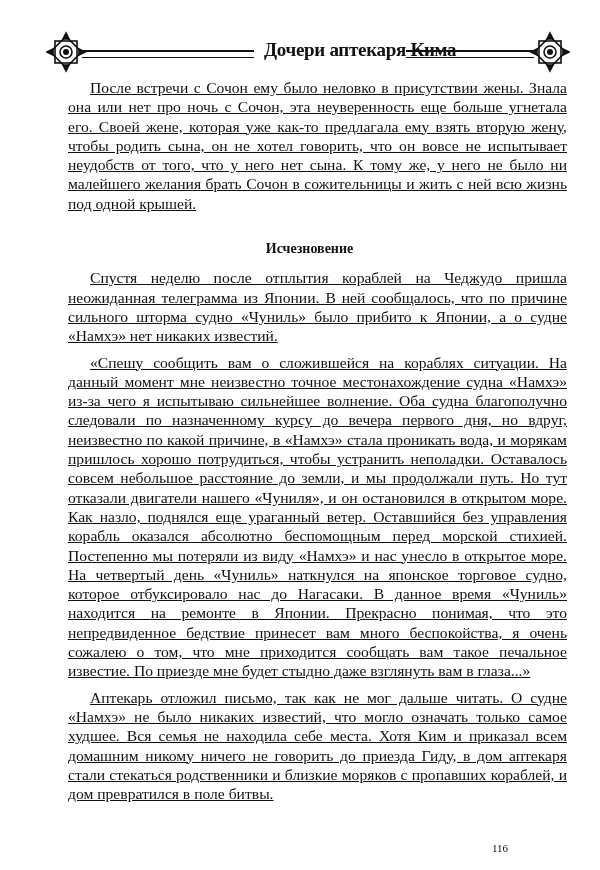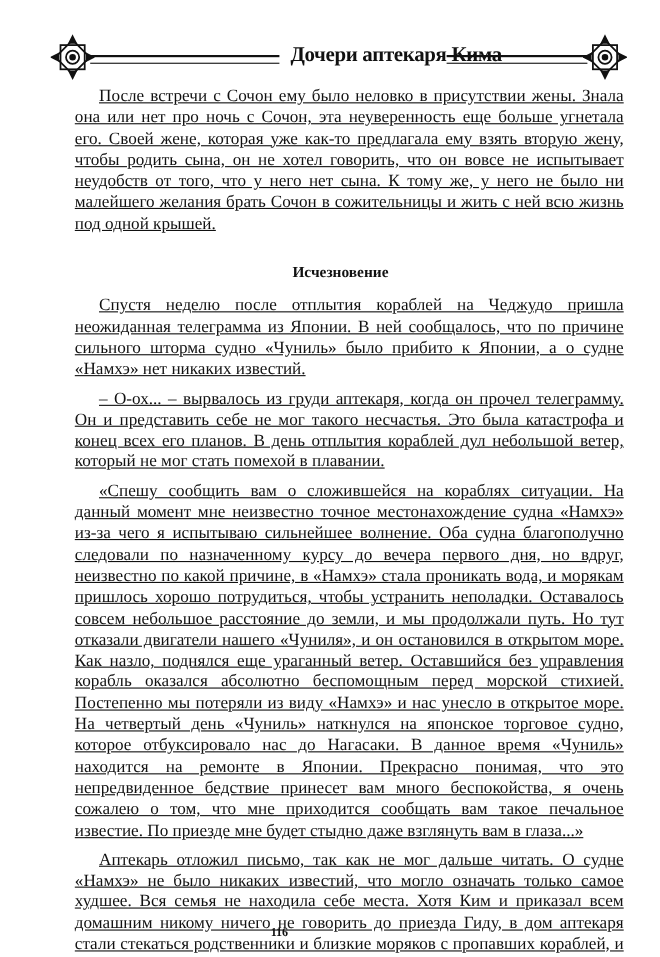--- a/index.html
+++ b/index.html
@@ -20,22 +20,22 @@
     position: absolute; top: 78px; left: 52px; width: 515px;
     font-family: "Liberation Serif", serif; font-size: 15.6px; line-height: 19.3px;
     text-align: justify; hyphens: manual;
   }
   .body-text p { margin: 0 0 7px 16px; text-indent: 22px; text-decoration: underline; }
   .section-title {
     font-family: "Liberation Serif", serif; font-weight: bold; font-size: 14px;
     text-align: center; margin: 26px 0 10px 0; text-indent: 0;
   }
   .page-number {
-    position: absolute; top: 842px; left: 0; width: 508px; text-align: center;
-    font-family: "Liberation Serif", serif; font-weight: bold; font-size: 11px;
+    position: absolute; top: 842px; left: 0; width: 508px; text-align: right;
+    font-family: "Liberation Serif", serif; font-weight: normal; font-size: 11px;
   }
 </style>
 </head>
 <body>
 
 <div class="header">
   <svg class="orn left" viewBox="0 0 40 48">
     <g transform="translate(20,24)" fill="none" stroke="#111" stroke-width="1.6">
       <rect x="-11" y="-11" width="22" height="22"></rect>
       <rect x="-11" y="-11" width="22" height="22" transform="rotate(45)"></rect>
@@ -55,19 +55,18 @@
       <circle r="2.2" fill="#111"></circle>
       <path d="M0,-19 L3,-13 L-3,-13 Z M0,19 L3,13 L-3,13 Z M-19,0 L-13,3 L-13,-3 Z M19,0 L13,3 L13,-3 Z" fill="#111"></path>
     </g>
   </svg>
 </div>
 
 <div class="body-text">
   <p>После встречи с Сочон ему было неловко в присутствии жены. Знала она или нет про ночь с Сочон, эта неуверенность еще больше угнетала его. Своей жене, ко­торая уже как-то предлагала ему взять вторую жену, чтобы родить сына, он не хотел говорить, что он вовсе не испытывает неудобств от того, что у него нет сына. К тому же, у него не было ни малейшего желания брать Сочон в сожительницы и жить с ней всю жизнь под одной крышей.</p>
   <h2 class="section-title">Исчезновение</h2>
   <p>Спустя неделю после отплытия кораблей на Чеджудо пришла неожиданная те­леграмма из Японии. В ней сообщалось, что по причине сильного шторма судно «Чуниль» было прибито к Японии, а о судне «Намхэ» нет никаких известий.</p>
-  <p>– О-ох... – вырвалось из груди аптекаря, когда он прочел телеграмму. Он и пред­ставить себе не мог такого несчастья. Это была катастрофа и конец всех его планов. В день отплытия кораблей дул небольшой ветер, который не мог стать помехой в плавании.</p>
   <p>«Спешу сообщить вам о сложившейся на кораблях ситуации. На данный мо­мент мне неизвестно точное местонахождение судна «Намхэ» из-за чего я испыты­ваю сильнейшее волнение. Оба судна благополучно следовали по назначенному курсу до вечера первого дня, но вдруг, неизвестно по какой причине, в «Намхэ» ста­ла проникать вода, и морякам пришлось хорошо потрудиться, чтобы устранить не­поладки. Оставалось совсем небольшое расстояние до земли, и мы продолжали путь. Но тут отказали двигатели нашего «Чуниля», и он остановился в открытом море. Как назло, поднялся еще ураганный ветер. Оставшийся без управления корабль ока­зался абсолютно беспомощным перед морской стихией. Постепенно мы потеряли из виду «Намхэ» и нас унесло в открытое море. На четвертый день «Чуниль» на­ткнулся на японское торговое судно, которое отбуксировало нас до Нагасаки. В дан­ное время «Чуниль» находится на ремонте в Японии. Прекрасно понимая, что это непредвиденное бедствие принесет вам много беспокойства, я очень сожалею о том, что мне приходится сообщать вам такое печальное известие. По приезде мне будет стыдно даже взглянуть вам в глаза...»</p>
   <p>Аптекарь отложил письмо, так как не мог дальше читать. О судне «Намхэ» не было никаких известий, что могло означать только самое худшее. Вся семья не на­ходила себе места. Хотя Ким и приказал всем домашним никому ничего не говорить до приезда Гиду, в дом аптекаря стали стекаться родственники и близкие моряков с пропавших кораблей, и дом превратился в поле битвы.</p>
 
 </div>
 
 <div class="page-number">116</div>
 
 </body></html>

